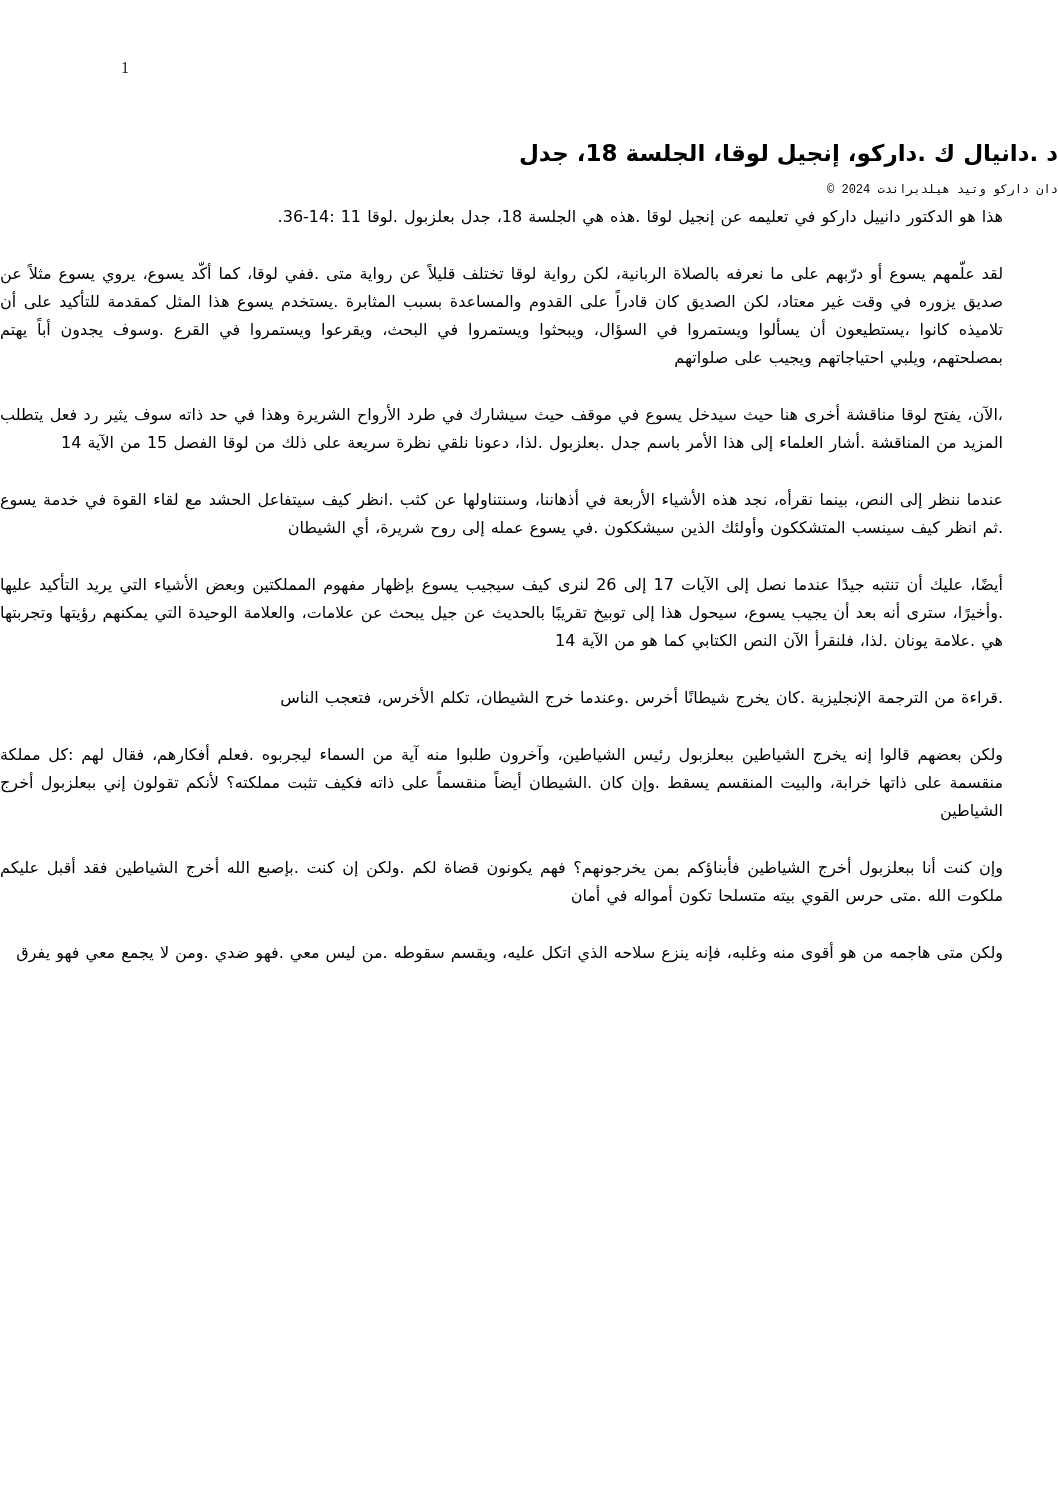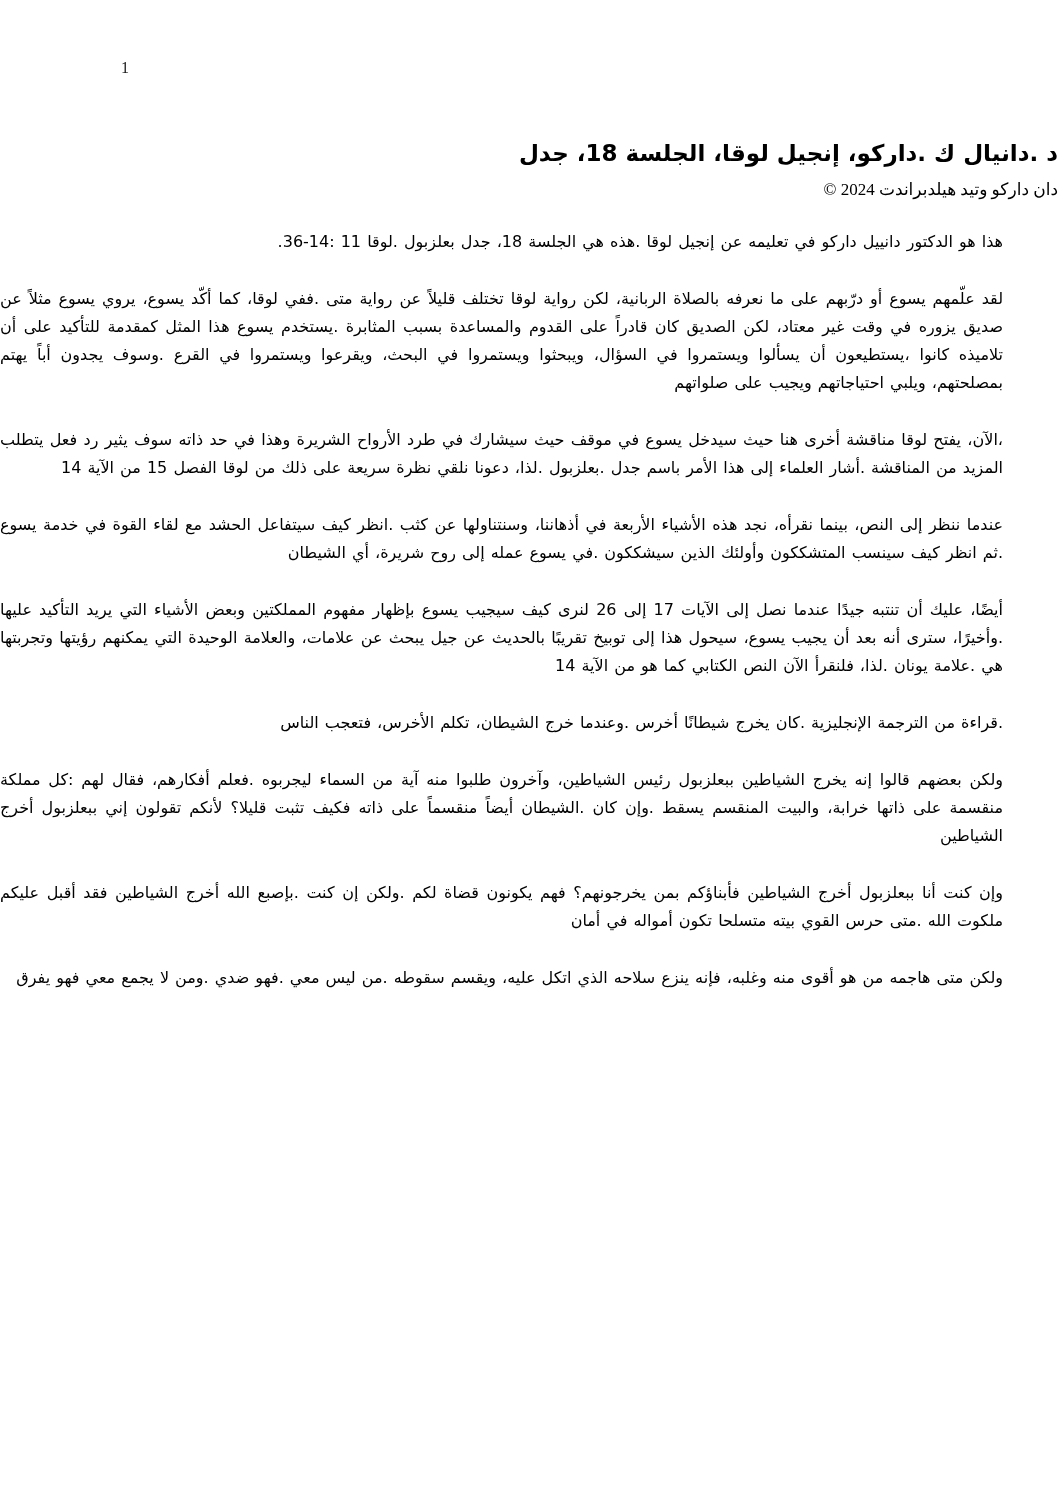--- a/index.html
+++ b/index.html
@@ -30,28 +30,27 @@
     text-align: right;
     direction: rtl;
   }
   .doc-title-line {
     font-weight: bold;
     font-size: 23px;
     line-height: 45px;
     letter-spacing: 0;
   }
   .doc-copyright {
-    font-family: Liberation Serif, serif;
-    font-size: 17px;
+    font-family: Liberation Mono, monospace;
+    font-size: 12px;
     line-height: 26px;
     margin-top: 1px;
   }
   .doc-body {
     direction: rtl;
-    margin-top: 25px;
     padding-right: 55px;
   }
   .doc-body p {
     margin: 0 0 29px 0;
     font-size: 16px;
     line-height: 28px;
     text-align: justify;
     word-spacing: 1px;
   }
 </style>
@@ -67,18 +66,18 @@
     <div class="doc-copyright">دان داركو وتيد هيلدبراندت 2024 ©</div>
   </div>
 
   <div class="doc-body">
     <p>هذا هو الدكتور دانييل داركو في تعليمه عن إنجيل لوقا .هذه هي الجلسة 18، جدل بعلزبول .لوقا 11 :14-36.</p>
     <p>لقد علّمهم يسوع أو درّبهم على ما نعرفه بالصلاة الربانية، لكن رواية لوقا تختلف قليلاً عن رواية متى .ففي لوقا، كما أكّد يسوع، يروي يسوع مثلاً عن صديق يزوره في وقت غير معتاد، لكن الصديق كان قادراً على القدوم والمساعدة بسبب المثابرة .يستخدم يسوع هذا المثل كمقدمة للتأكيد على أن تلاميذه كانوا ،يستطيعون أن يسألوا ويستمروا في السؤال، ويبحثوا ويستمروا في البحث، ويقرعوا ويستمروا في القرع .وسوف يجدون أباً يهتم بمصلحتهم، ويلبي احتياجاتهم ويجيب على صلواتهم</p>
     <p>،الآن، يفتح لوقا مناقشة أخرى هنا حيث سيدخل يسوع في موقف حيث سيشارك في طرد الأرواح الشريرة وهذا في حد ذاته سوف يثير رد فعل يتطلب المزيد من المناقشة .أشار العلماء إلى هذا الأمر باسم جدل .بعلزبول .لذا، دعونا نلقي نظرة سريعة على ذلك من لوقا الفصل 15 من الآية 14</p>
     <p>عندما ننظر إلى النص، بينما نقرأه، نجد هذه الأشياء الأربعة في أذهاننا، وسنتناولها عن كثب .انظر كيف سيتفاعل الحشد مع لقاء القوة في خدمة يسوع .ثم انظر كيف سينسب المتشككون وأولئك الذين سيشككون .في يسوع عمله إلى روح شريرة، أي الشيطان</p>
     <p>أيضًا، عليك أن تنتبه جيدًا عندما نصل إلى الآيات 17 إلى 26 لنرى كيف سيجيب يسوع بإظهار مفهوم المملكتين وبعض الأشياء التي يريد التأكيد عليها .وأخيرًا، سترى أنه بعد أن يجيب يسوع، سيحول هذا إلى توبيخ تقريبًا بالحديث عن جيل يبحث عن علامات، والعلامة الوحيدة التي يمكنهم رؤيتها وتجربتها هي .علامة يونان .لذا، فلنقرأ الآن النص الكتابي كما هو من الآية 14</p>
     <p>.قراءة من الترجمة الإنجليزية .كان يخرج شيطانًا أخرس .وعندما خرج الشيطان، تكلم الأخرس، فتعجب الناس</p>
-    <p>ولكن بعضهم قالوا إنه يخرج الشياطين ببعلزبول رئيس الشياطين، وآخرون طلبوا منه آية من السماء ليجربوه .فعلم أفكارهم، فقال لهم :كل مملكة منقسمة على ذاتها خرابة، والبيت المنقسم يسقط .وإن كان .الشيطان أيضاً منقسماً على ذاته فكيف تثبت قليلا؟ لأنكم تقولون إني ببعلزبول أخرج الشياطين</p>
+    <p>ولكن بعضهم قالوا إنه يخرج الشياطين ببعلزبول رئيس الشياطين، وآخرون طلبوا منه آية من السماء ليجربوه .فعلم أفكارهم، فقال لهم :كل مملكة منقسمة على ذاتها خرابة، والبيت المنقسم يسقط .وإن كان .الشيطان أيضاً منقسماً على ذاته فكيف تثبت مملكته؟ لأنكم تقولون إني ببعلزبول أخرج الشياطين</p>
     <p>وإن كنت أنا ببعلزبول أخرج الشياطين فأبناؤكم بمن يخرجونهم؟ فهم يكونون قضاة لكم .ولكن إن كنت .بإصبع الله أخرج الشياطين فقد أقبل عليكم ملكوت الله .متى حرس القوي بيته متسلحا تكون أمواله في أمان</p>
     <p>ولكن متى هاجمه من هو أقوى منه وغلبه، فإنه ينزع سلاحه الذي اتكل عليه، ويقسم سقوطه .من ليس معي .فهو ضدي .ومن لا يجمع معي فهو يفرق</p>
   </div>
 
 </div>
 
 </body></html>

